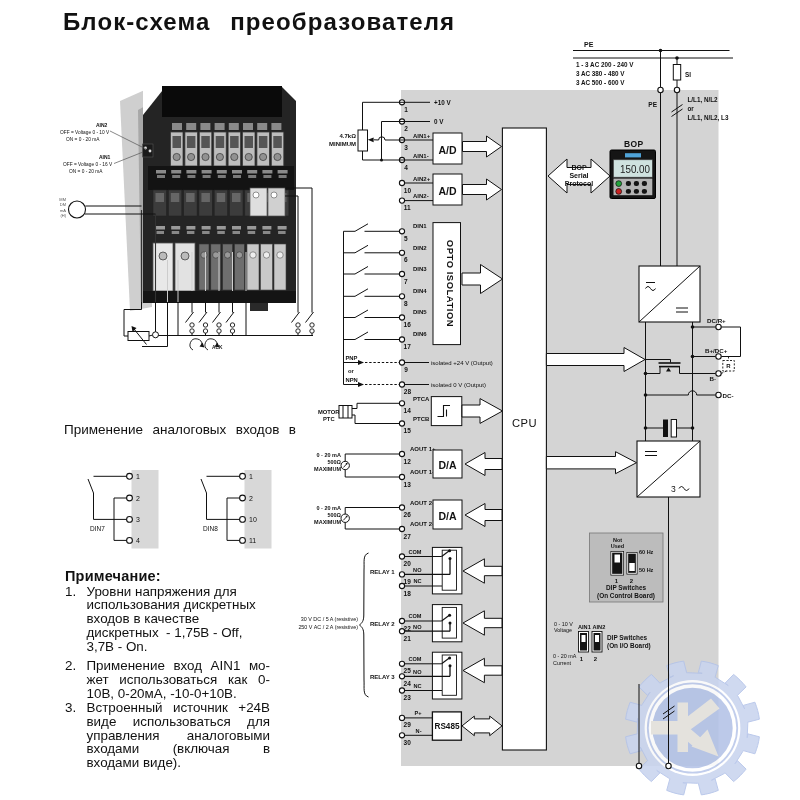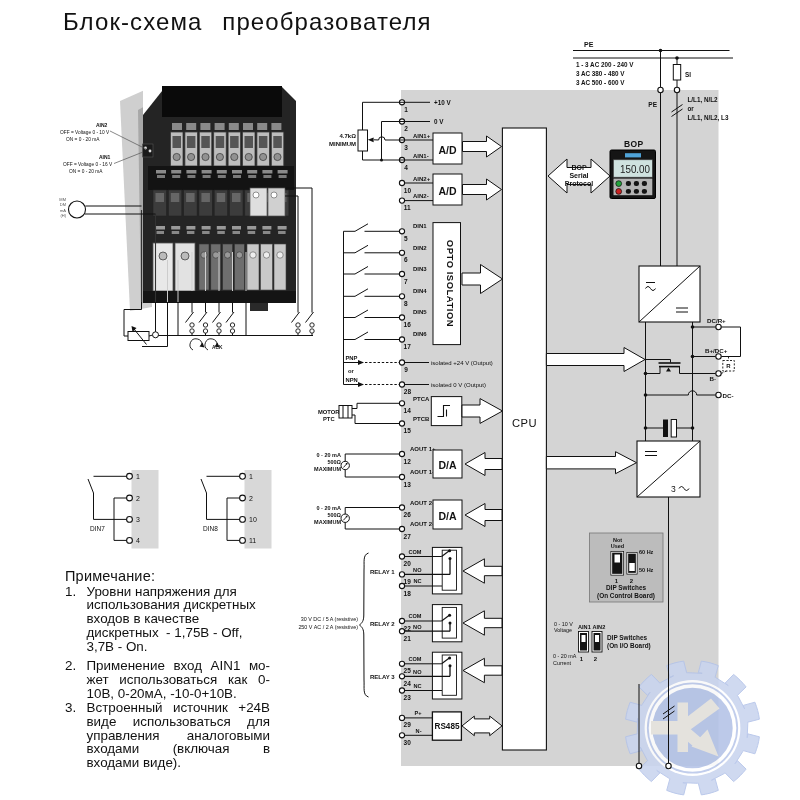--- a/index.html
+++ b/index.html
@@ -608,24 +608,25 @@
 <text x="249.0" y="543.0" font-family="Liberation Sans" font-size="7" fill="#111" text-anchor="start" font-weight="normal">11</text>
 <line x1="239.6" y1="476.3" x2="206.5" y2="476.3" stroke="#111" stroke-width="1" stroke-linecap="butt"></line>
 <line x1="206.5" y1="519.4" x2="206.5" y2="493" stroke="#111" stroke-width="1" stroke-linecap="butt"></line>
 <line x1="206.5" y1="493" x2="201.0" y2="479" stroke="#111" stroke-width="1" stroke-linecap="butt"></line>
 <line x1="239.6" y1="519.4" x2="206.5" y2="519.4" stroke="#111" stroke-width="1" stroke-linecap="butt"></line>
 <line x1="239.6" y1="498" x2="227.0" y2="498" stroke="#111" stroke-width="1" stroke-linecap="butt"></line>
 <line x1="227.0" y1="498" x2="227.0" y2="540.4" stroke="#111" stroke-width="1" stroke-linecap="butt"></line>
 <line x1="239.6" y1="540.4" x2="227.0" y2="540.4" stroke="#111" stroke-width="1" stroke-linecap="butt"></line>
 <text x="203" y="531" font-family="Liberation Sans" font-size="6.5" fill="#111" text-anchor="start" font-weight="normal">DIN8</text>
 </svg>
-<div class="t" style="left:63px;top:10px;font-size:24px;font-weight:normal;letter-spacing:1.1px;word-spacing:12px;white-space:nowrap;line-height:24px">Блок-схема преобразователя</div>
+<div class="t" style="left:63px;top:10px;font-size:24px;font-weight:bold;letter-spacing:1.1px;word-spacing:12px;white-space:nowrap;line-height:24px">Блок-схема преобразователя</div>
 <div class="t" style="left:64px;top:421.5px;width:232px;font-size:13.5px;line-height:16.4px">
+<div class="jf">Применение аналоговых входов в</div>
 </div>
-<div class="t" style="left:65px;top:568.5px;font-size:14.5px;font-weight:normal;letter-spacing:0.2px;line-height:15px">Примечание:</div>
+<div class="t" style="left:65px;top:568.5px;font-size:14.5px;font-weight:bold;letter-spacing:0.2px;line-height:15px">Примечание:</div>
 <div class="t" style="left:65px;top:584.5px;width:205px;font-size:13.4px;line-height:13.9px">
 <div style="position:relative;padding-left:21.5px">
 <span style="position:absolute;left:0;top:0">1.</span>
 <div>Уровни напряжения для</div>
 <div>использования дискретных</div>
 <div>входов в качестве</div>
 <div>дискретных&nbsp; - 1,75В - Off,</div>
 <div>3,7В - On.</div>
 </div>
 <div style="position:relative;padding-left:21.5px;margin-top:5px">

